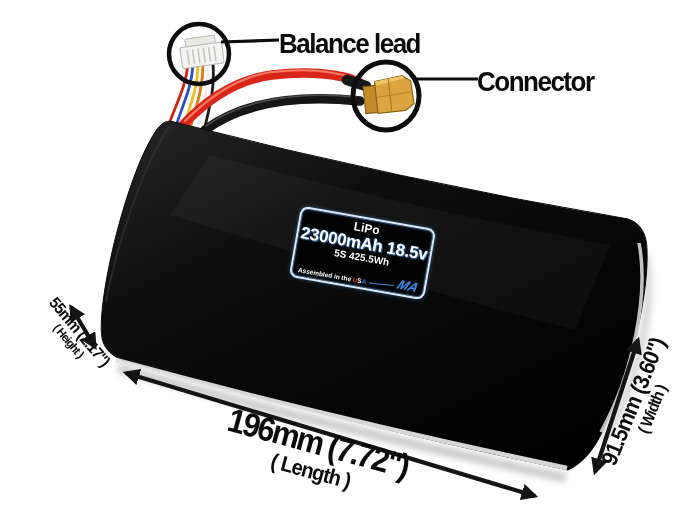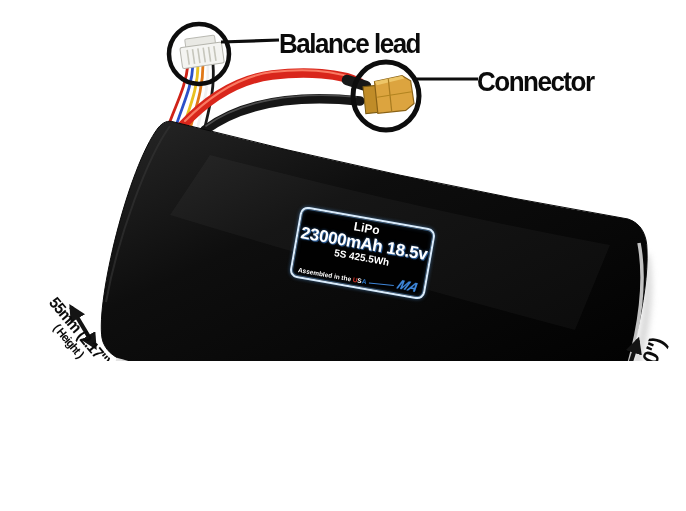--- a/index.html
+++ b/index.html
@@ -1,16 +1,16 @@
 <!DOCTYPE html>
 <html><head>
 <meta charset="utf-8">
 <style>
   html,body{margin:0;padding:0;background:#fff;}
-  .stage{position:relative;width:686px;height:361px;background:#fff;overflow:hidden;
+  .stage{position:relative;width:686px;height:511px;background:#fff;overflow:hidden;
          font-family:"Liberation Sans",sans-serif;}
   svg{position:absolute;left:0;top:0;}
 
   
   .ann{position:absolute;font-weight:bold;color:#0b0b0b;font-size:26px;line-height:1;
        letter-spacing:-1.5px;white-space:nowrap;transform:scaleY(1.08);transform-origin:left top;}
 
   
   .dim{position:absolute;font-weight:bold;color:#0b0b0b;text-align:center;white-space:nowrap;line-height:1.04;}
   .dim-height{left:20px;top:322px;width:110px;transform:rotate(50deg) scale(1,1.08);font-size:15px;letter-spacing:-0.8px;}

